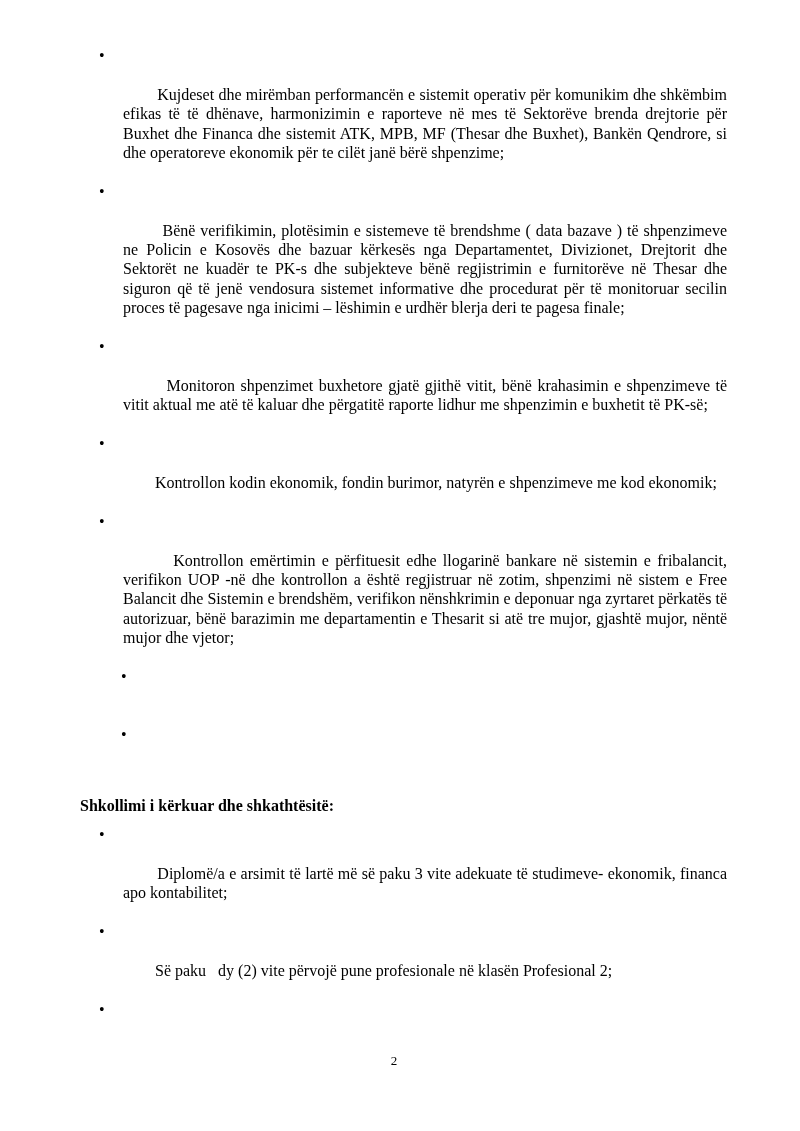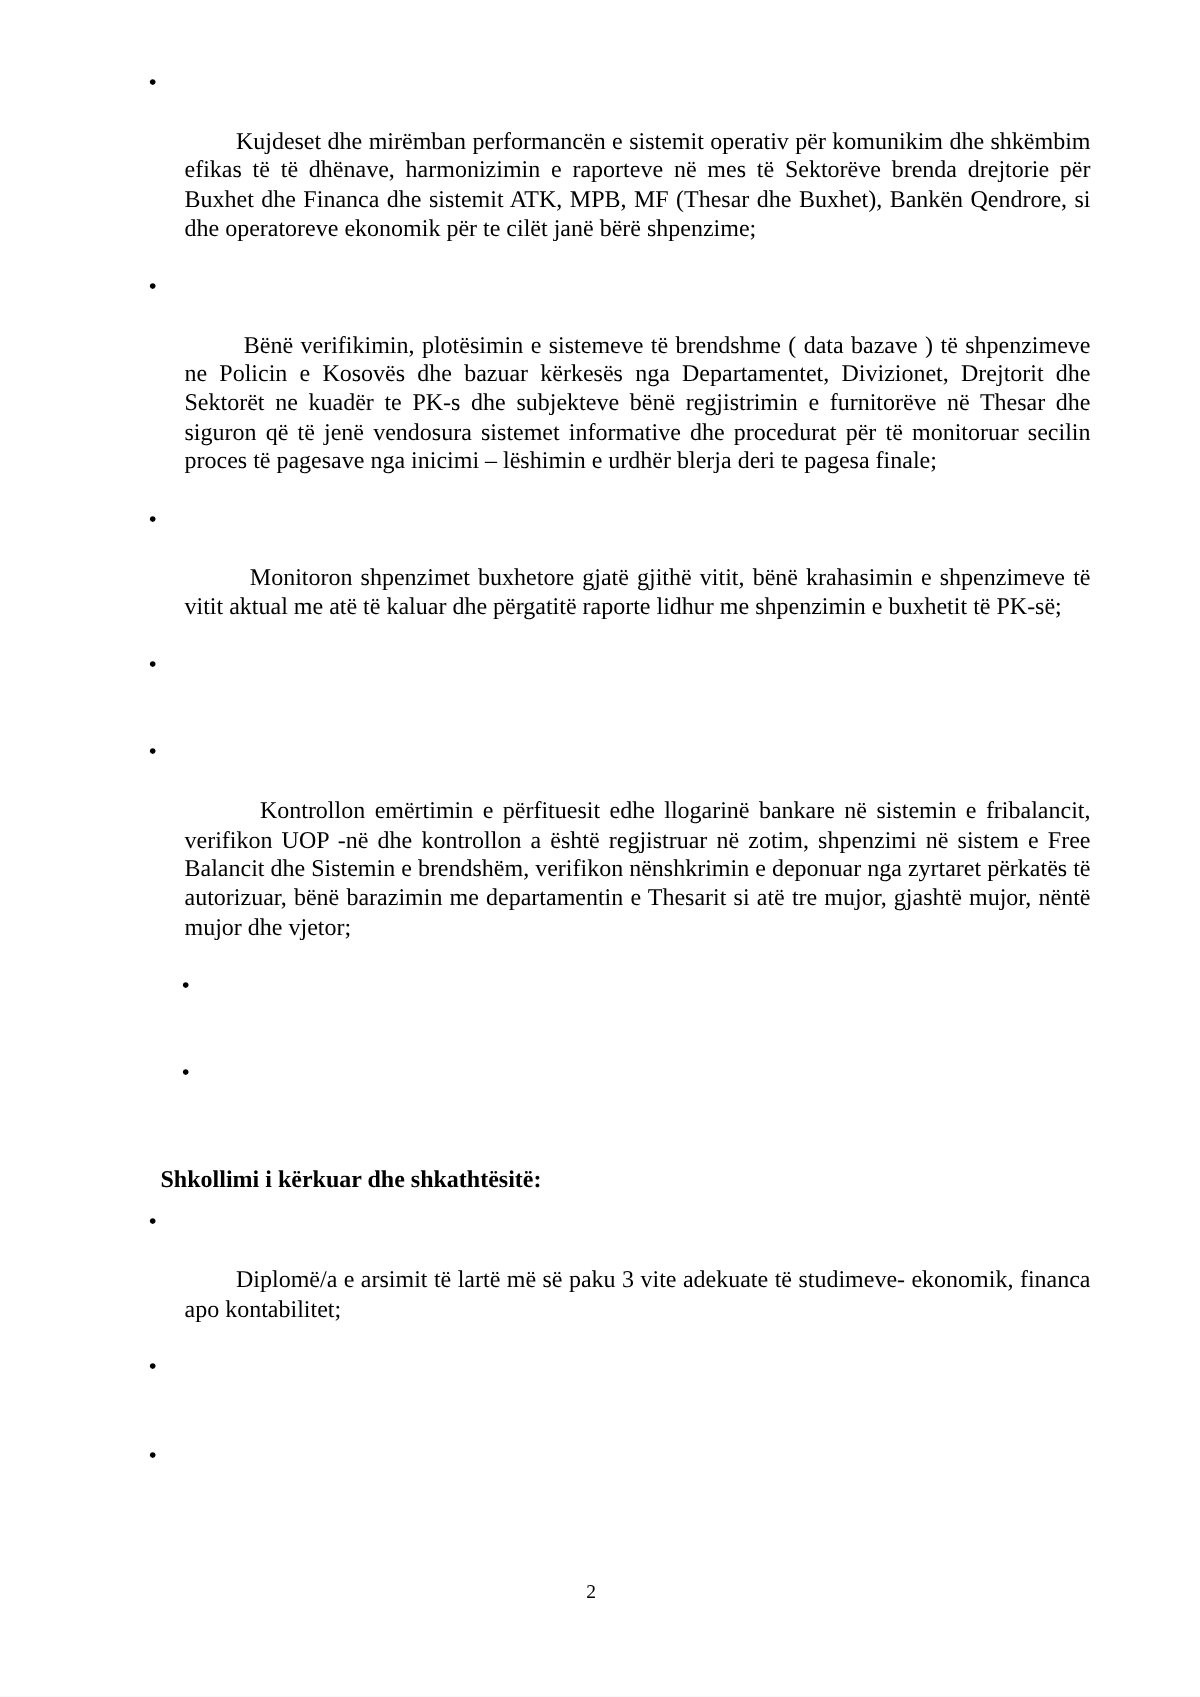--- a/index.html
+++ b/index.html
@@ -51,21 +51,20 @@
   .section-heading {
     font-weight: bold;
     font-size: 16px;
     margin: 0;
     padding: 0;
     text-align: left;
   }
   .heading-1 {
     margin-top: 13px;
     margin-bottom: 9px;
-    margin-left: 27px;
   }
   .footer {
     position: absolute;
     left: 0;
     right: 12px;
     top: 1053px;
     text-align: center;
     font-size: 13px;
     line-height: 16px;
   }
@@ -84,20 +83,21 @@
       <li>
         <span class="bullet">•</span>
         <span>Bënë verifikimin, plotësimin e sistemeve të brendshme ( data bazave ) të shpenzimeve ne Policin e Kosovës dhe bazuar kërkesës nga Departamentet, Divizionet, Drejtorit dhe Sektorët ne kuadër te PK-s dhe subjekteve bënë regjistrimin e furnitorëve në Thesar dhe siguron që të jenë vendosura sistemet informative dhe procedurat për të monitoruar secilin proces të pagesave nga inicimi – lëshimin e urdhër blerja deri te pagesa finale;</span>
       </li>
       <li>
         <span class="bullet">•</span>
         <span>Monitoron shpenzimet buxhetore gjatë gjithë vitit, bënë krahasimin e shpenzimeve të vitit aktual me atë të kaluar dhe përgatitë raporte lidhur me shpenzimin e buxhetit të PK-së;</span>
       </li>
       <li>
         <span class="bullet">•</span>
+        <span>Kontrollon kodin ekonomik, fondin burimor, natyrën e shpenzimeve me kod ekonomik;</span>
       </li>
       <li>
         <span class="bullet">•</span>
         <span>Kontrollon emërtimin e përfituesit edhe llogarinë bankare në sistemin e fribalancit, verifikon UOP -në dhe kontrollon a është regjistruar në zotim, shpenzimi në sistem e Free Balancit dhe Sistemin e brendshëm, verifikon nënshkrimin e deponuar nga zyrtaret përkatës të autorizuar, bënë barazimin me departamentin e Thesarit si atë tre mujor, gjashtë mujor, nëntë mujor dhe vjetor;</span>
       </li>
       <li class="shift">
         <span class="bullet">•</span>
       </li>
       <li class="shift">
         <span class="bullet">•</span>
@@ -105,20 +105,21 @@
     </ul>
 
     <h2 class="section-heading heading-1">Shkollimi i kërkuar dhe shkathtësitë:</h2>
     <ul class="doc-list">
       <li>
         <span class="bullet">•</span>
         <span>Diplomë/a e arsimit të lartë më së paku 3 vite adekuate të studimeve- ekonomik, financa apo kontabilitet;</span>
       </li>
       <li>
         <span class="bullet">•</span>
+        <span>Së paku   dy (2) vite përvojë pune profesionale në klasën Profesional 2;</span>
       </li>
       <li>
         <span class="bullet">•</span>
         
       </li>
 
     </ul>
 
   </div>
 

